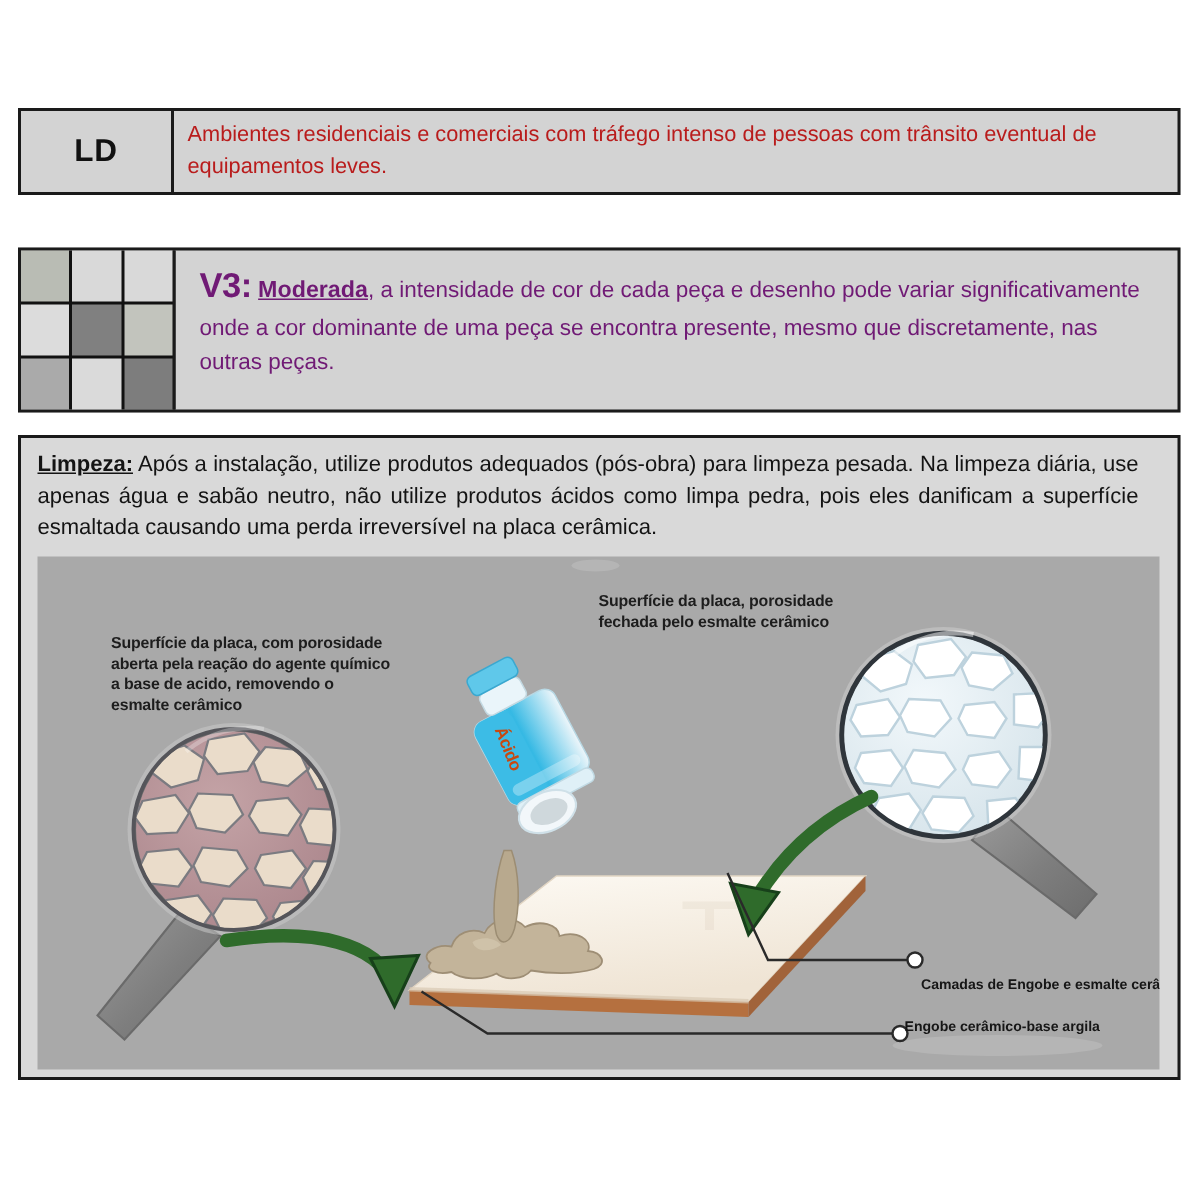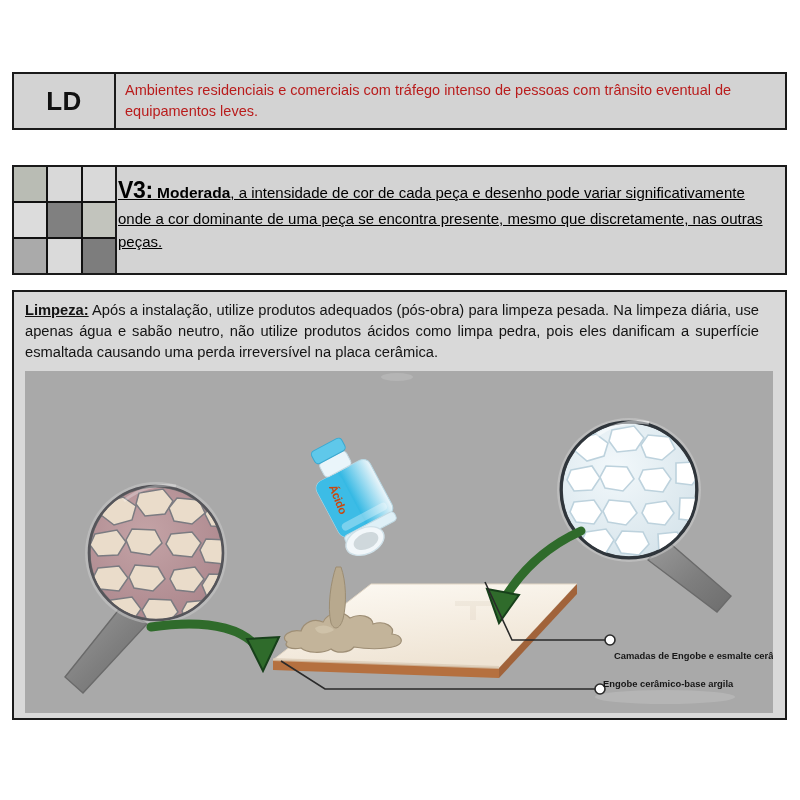--- a/index.html
+++ b/index.html
@@ -11,39 +11,39 @@
   .page{position:relative;width:800px;height:800px;overflow:hidden;background:#fff;}
 
   
   .ld-box{
     position:absolute;left:12px;top:72px;width:775px;height:58px;
     border:2px solid #1a1a1a;background:#d3d3d3;display:flex;box-sizing:border-box;
   }
   .ld-code{
     width:100px;flex:0 0 100px;border-right:2px solid #1a1a1a;
     display:flex;align-items:center;justify-content:center;
-    font-size:26px;font-weight:bold;color:#111;letter-spacing:.5px;
+    font-size:21px;font-weight:bold;color:#111;letter-spacing:.5px;
   }
   .ld-desc{
     flex:1;padding:6px 10px 0 9px;font-size:14.5px;line-height:1.45;color:#b91c1c;
   }
 
   
   .v3-box{
     position:absolute;left:12px;top:165px;width:775px;height:110px;
     border:2px solid #1a1a1a;background:#d3d3d3;display:flex;box-sizing:border-box;
   }
   .v3-grid{
     width:103px;flex:0 0 103px;border-right:2px solid #1a1a1a;
     display:grid;grid-template-columns:repeat(3,1fr);grid-template-rows:repeat(3,1fr);
     background:#111;gap:2px;padding:0;box-sizing:border-box;
   }
   .v3-cell{width:100%;height:100%;}
   .v3-text{
-    flex:1;padding:6px 10px 0 1px;font-size:15px;line-height:1.52;color:#000000;text-decoration:underline;
+    flex:1;padding:6px 10px 0 16px;font-size:15px;line-height:1.52;color:#701a75;
   }
   .v3-lead{font-size:23px;font-weight:bold;letter-spacing:-.3px;}
   .v3-mod{font-weight:bold;text-decoration:underline;font-size:15.5px;}
 
   
   .limpeza-box{
     position:absolute;left:12px;top:290px;width:775px;height:430px;
     border:2px solid #1a1a1a;background:#d9d9d9;box-sizing:border-box;
   }
   .limpeza-text{
@@ -245,19 +245,21 @@
         </g>
 
         <g stroke="#2a2a2a" stroke-width="1.6" fill="none">
           <path d="M460 211 L 487 269 L 582 269"></path>
           <path d="M256 290 L 300 318 L 572 318"></path>
           <circle cx="585" cy="269" r="5" fill="#ffffff" stroke="#2a2a2a" stroke-width="1.6"></circle>
           <circle cx="575" cy="318" r="5" fill="#ffffff" stroke="#2a2a2a" stroke-width="1.6"></circle>
         </g>
       </svg>
 
+      <div class="ann ann-left">Superfície da placa, com porosidade aberta pela reação do agente químico a base de acido, removendo o esmalte cerâmico</div>
+      <div class="ann ann-right">Superfície da placa, porosidade fechada pelo esmalte cerâmico</div>
       <div class="acid-label">Ácido</div>
       <div class="leg leg1">Camadas de Engobe e esmalte cerâmico</div>
       <div class="leg leg2">Engobe cerâmico-base argila</div>
     </div>
   </div>
 
 </div>
 
 </body></html>

